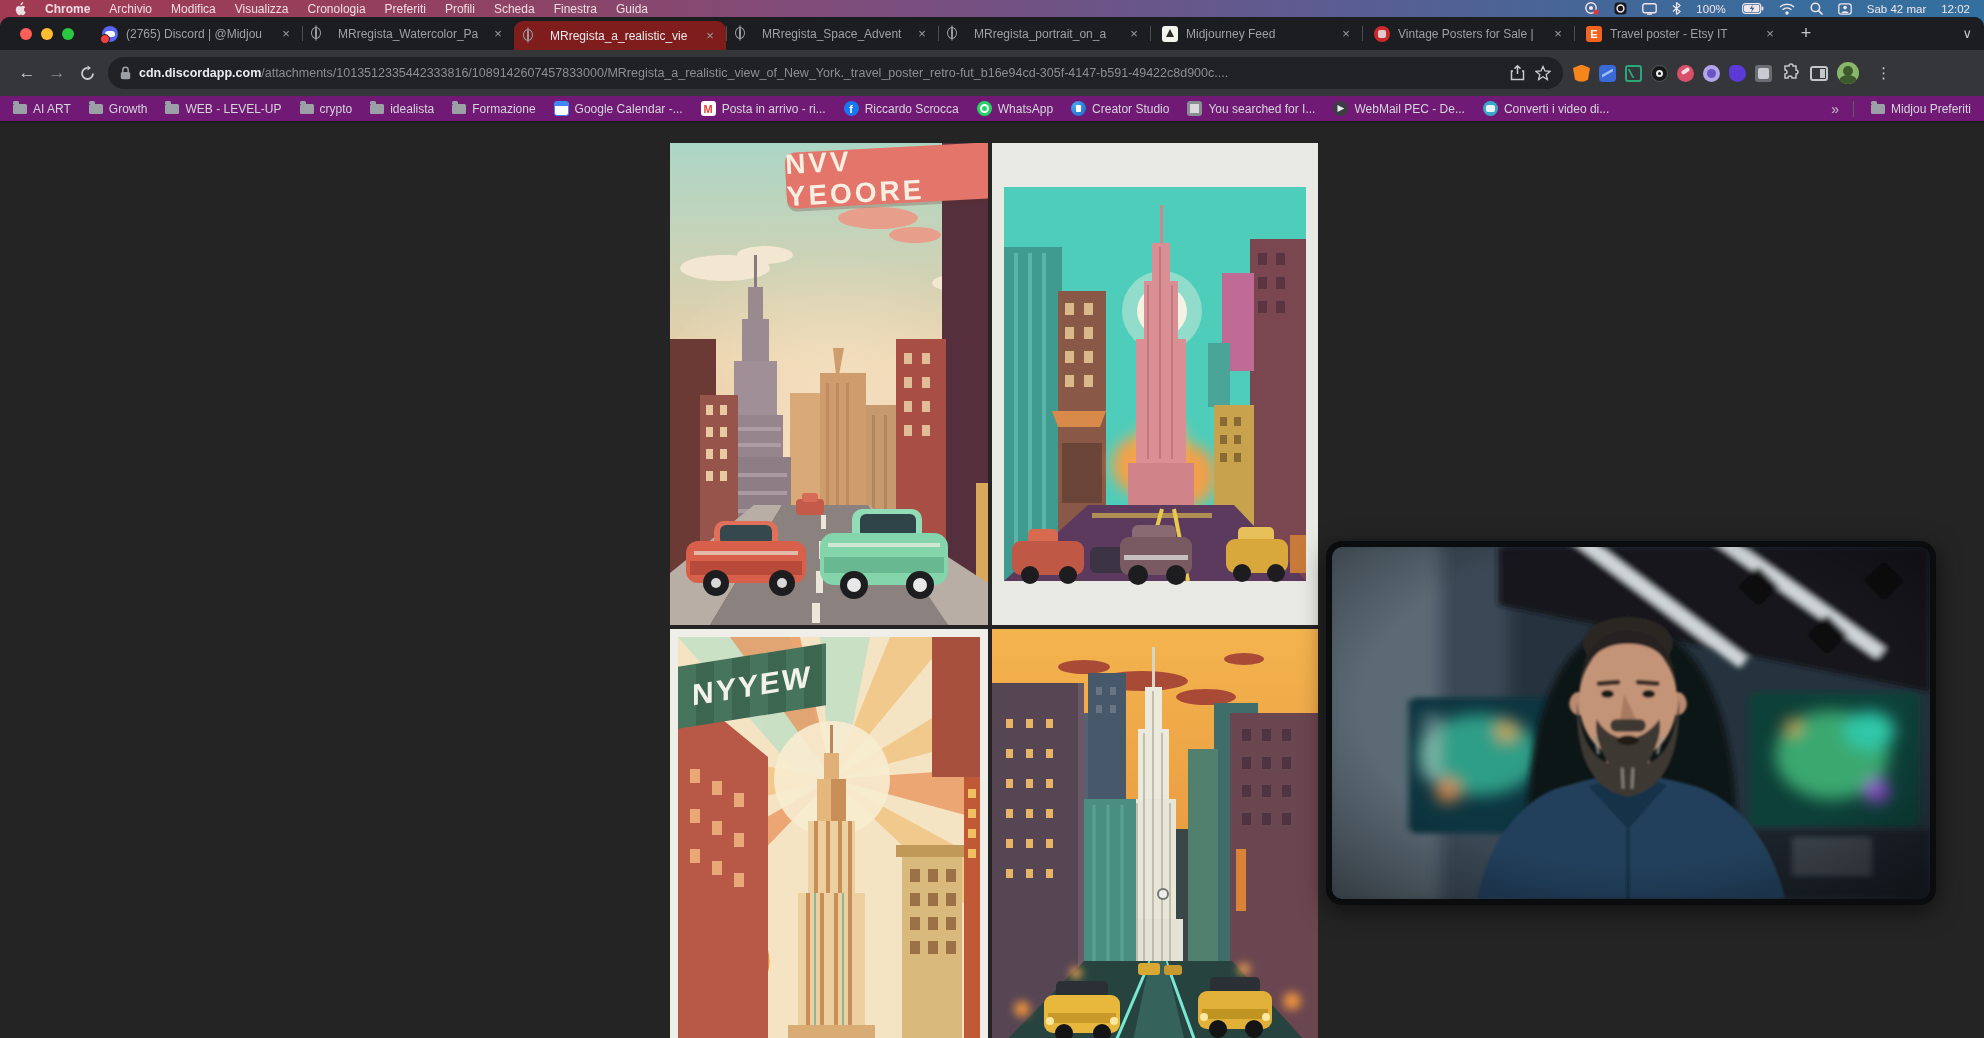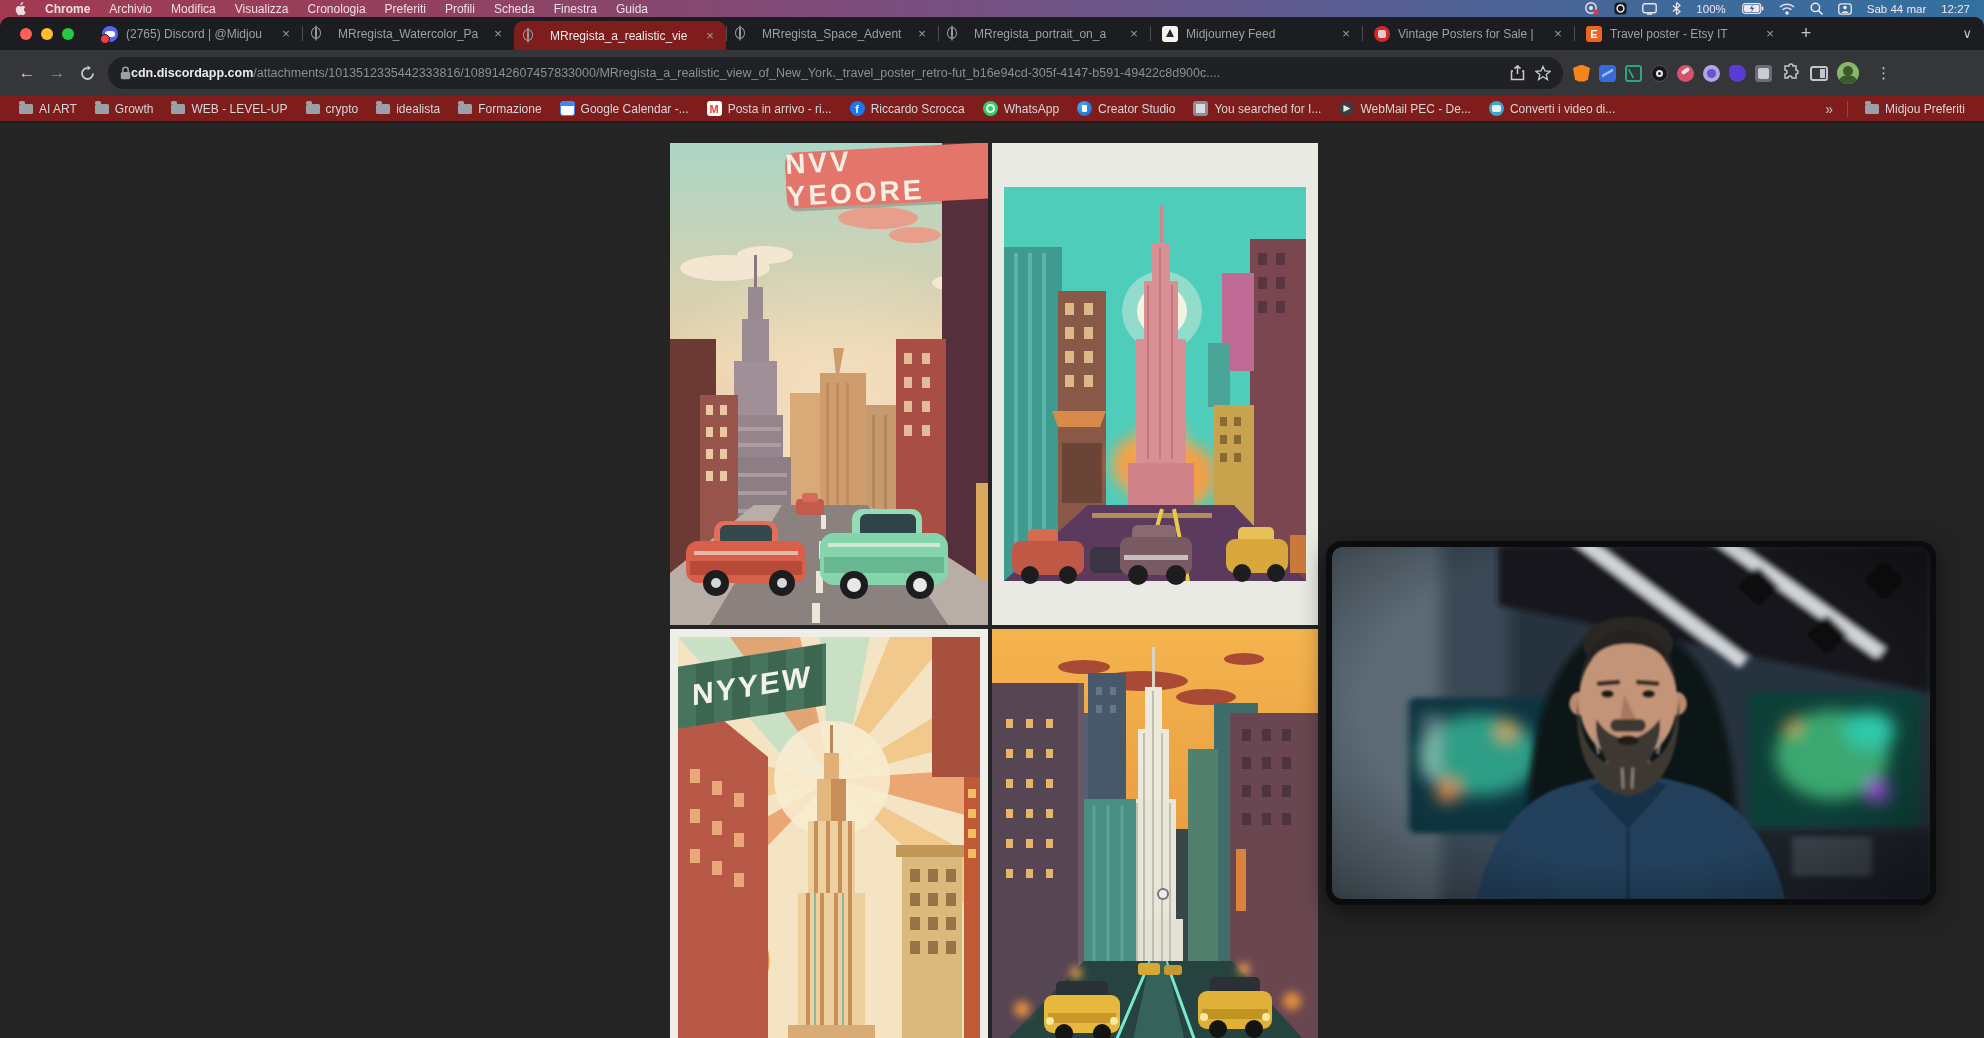--- a/index.html
+++ b/index.html
@@ -64,21 +64,21 @@
   .fav-etsy { background:#f1641e; border-radius:3px; color:#fff; font-size:11px; font-weight:bold;
     display:flex; align-items:center; justify-content:center; }
 
   
   .toolbar { position:absolute; left:0; top:33px; width:100%; height:46px; background:#35363a;
     display:flex; align-items:center; padding:0 12px; }
   .nav-ic { width:30px; height:30px; display:flex; align-items:center; justify-content:center;
     font-size:17px; color:#c8cbce; flex:none; }
   .nav-ic.dim { color:#85888c; }
   .omnibox { height:32px; flex:none; width:1455px; margin-left:6px; background:#202124;
-    border-radius:16px; display:flex; align-items:center; padding:0 12px; }
+    border-radius:16px; display:flex; align-items:center; padding:0 12px; gap:8px; }
   .url-text { font-size:12.5px; white-space:nowrap; overflow:hidden; flex:1; }
   .url-domain { color:#e8eaed; font-weight:bold; }
   .url-path { color:#8a8f94; }
   .omni-right { display:flex; align-items:center; gap:10px; flex:none; }
   .ext-row { display:flex; align-items:center; gap:9px; margin-left:10px; }
   .ext { width:17px; height:17px; border-radius:4px; flex:none; position:relative; }
   .ext-metamask { background:#f6851b; clip-path:polygon(50% 0,100% 20%,88% 90%,65% 100%,35% 100%,12% 90%,0 20%); }
   .ext-blue { background:#3a6ad8; border-radius:4px; }
   .ext-blue::before { content:""; position:absolute; inset:4px 3px; background:#9ec0f2; clip-path:polygon(0 70%,100% 0,100% 30%,0 100%); }
   .ext-green-n { background:transparent; border:2px solid #2aa87a; border-radius:3px; }
@@ -94,22 +94,22 @@
   .ext-gray::before { content:""; position:absolute; inset:3px; background:#c8ccd2; border-radius:2px; }
   .ext-puzzle { color:#c3c6ca; width:20px; height:20px; }
   .ext-sidebar { width:18px; height:15px; border:2px solid #c3c6ca; border-radius:3px; background:transparent; }
   .ext-sidebar::before { content:""; position:absolute; right:1px; top:1px; bottom:1px; width:5px; background:#c3c6ca; }
   .avatar { width:22px; height:22px; border-radius:50%; background:#8ab86a; position:relative; overflow:hidden; flex:none; }
   .avatar::before { content:""; position:absolute; left:6px; top:4px; width:10px; height:10px; background:#3c5a2e; border-radius:50%; }
   .avatar::after { content:""; position:absolute; left:2px; top:13px; width:18px; height:12px; background:#3c5a2e; border-radius:50% 50% 0 0; }
   .kebab { color:#c3c6ca; font-size:15px; margin-left:8px; }
 
   
-  .bookmarks { position:absolute; left:0; top:79px; width:100%; height:26px; background:#7f1d1d;
-    display:flex; align-items:center; padding:0 10px; font-size:12px; color:#d4d6d9;
+  .bookmarks { position:absolute; left:0; top:79px; width:100%; height:26px; background:#701a75;
+    display:flex; align-items:center; padding:0 4px; font-size:12px; color:#d4d6d9;
     border-bottom:1px solid #1a1a1c; }
   .bm { display:flex; align-items:center; gap:6px; padding:2px 9px; border-radius:6px; white-space:nowrap; }
   .bm-spacer { flex:1; }
   .bm-sep { width:1px; height:16px; background:#5a5d61; margin:0 8px; }
   .fold { width:14px; height:10px; background:#9aa0a6; border-radius:1.5px; position:relative; flex:none; }
   .fold::before { content:""; position:absolute; top:-3px; left:0; width:6px; height:3px; background:#9aa0a6; border-radius:1.5px 1.5px 0 0; }
   .bmi { width:15px; height:15px; border-radius:3px; flex:none; position:relative; }
   .bmi-cal { background:#fff; border:1px solid #4285f4; }
   .bmi-cal::before { content:""; position:absolute; left:0; right:0; top:0; height:4px; background:#4285f4; }
   .bmi-gmail { background:#fff; color:#ea4335; font-size:11px; font-weight:bold; display:flex; align-items:center; justify-content:center; }
@@ -226,22 +226,22 @@
           <line x1="8.6" y1="8.6" x2="12" y2="12" stroke="#f2e6ea" stroke-width="1.7" stroke-linecap="round"></line>
         </svg>
       </span>
       <span class="mb-ic">
         <svg class="ic-svg" width="14" height="12" viewBox="0 0 14 12">
           <rect x="0.8" y="0.8" width="12.4" height="10.4" rx="2.4" fill="none" stroke="#f2e6ea" stroke-width="1.3"></rect>
           <circle cx="7" cy="4.6" r="1.8" fill="#f2e6ea"></circle>
           <path d="M3.4 10 C3.8 7.6 10.2 7.6 10.6 10 Z" fill="#f2e6ea"></path>
         </svg>
       </span>
-      <span>Sab 44 mar</span>
-      <span>12:27</span>
+      <span>Sab 42 mar</span>
+      <span>12:02</span>
     </span>
   </div>
 
   <div class="chrome">
 
     <div class="tabstrip">
       <div class="lights">
         <span class="light l-red"></span>
         <span class="light l-yel"></span>
         <span class="light l-grn"></span>

